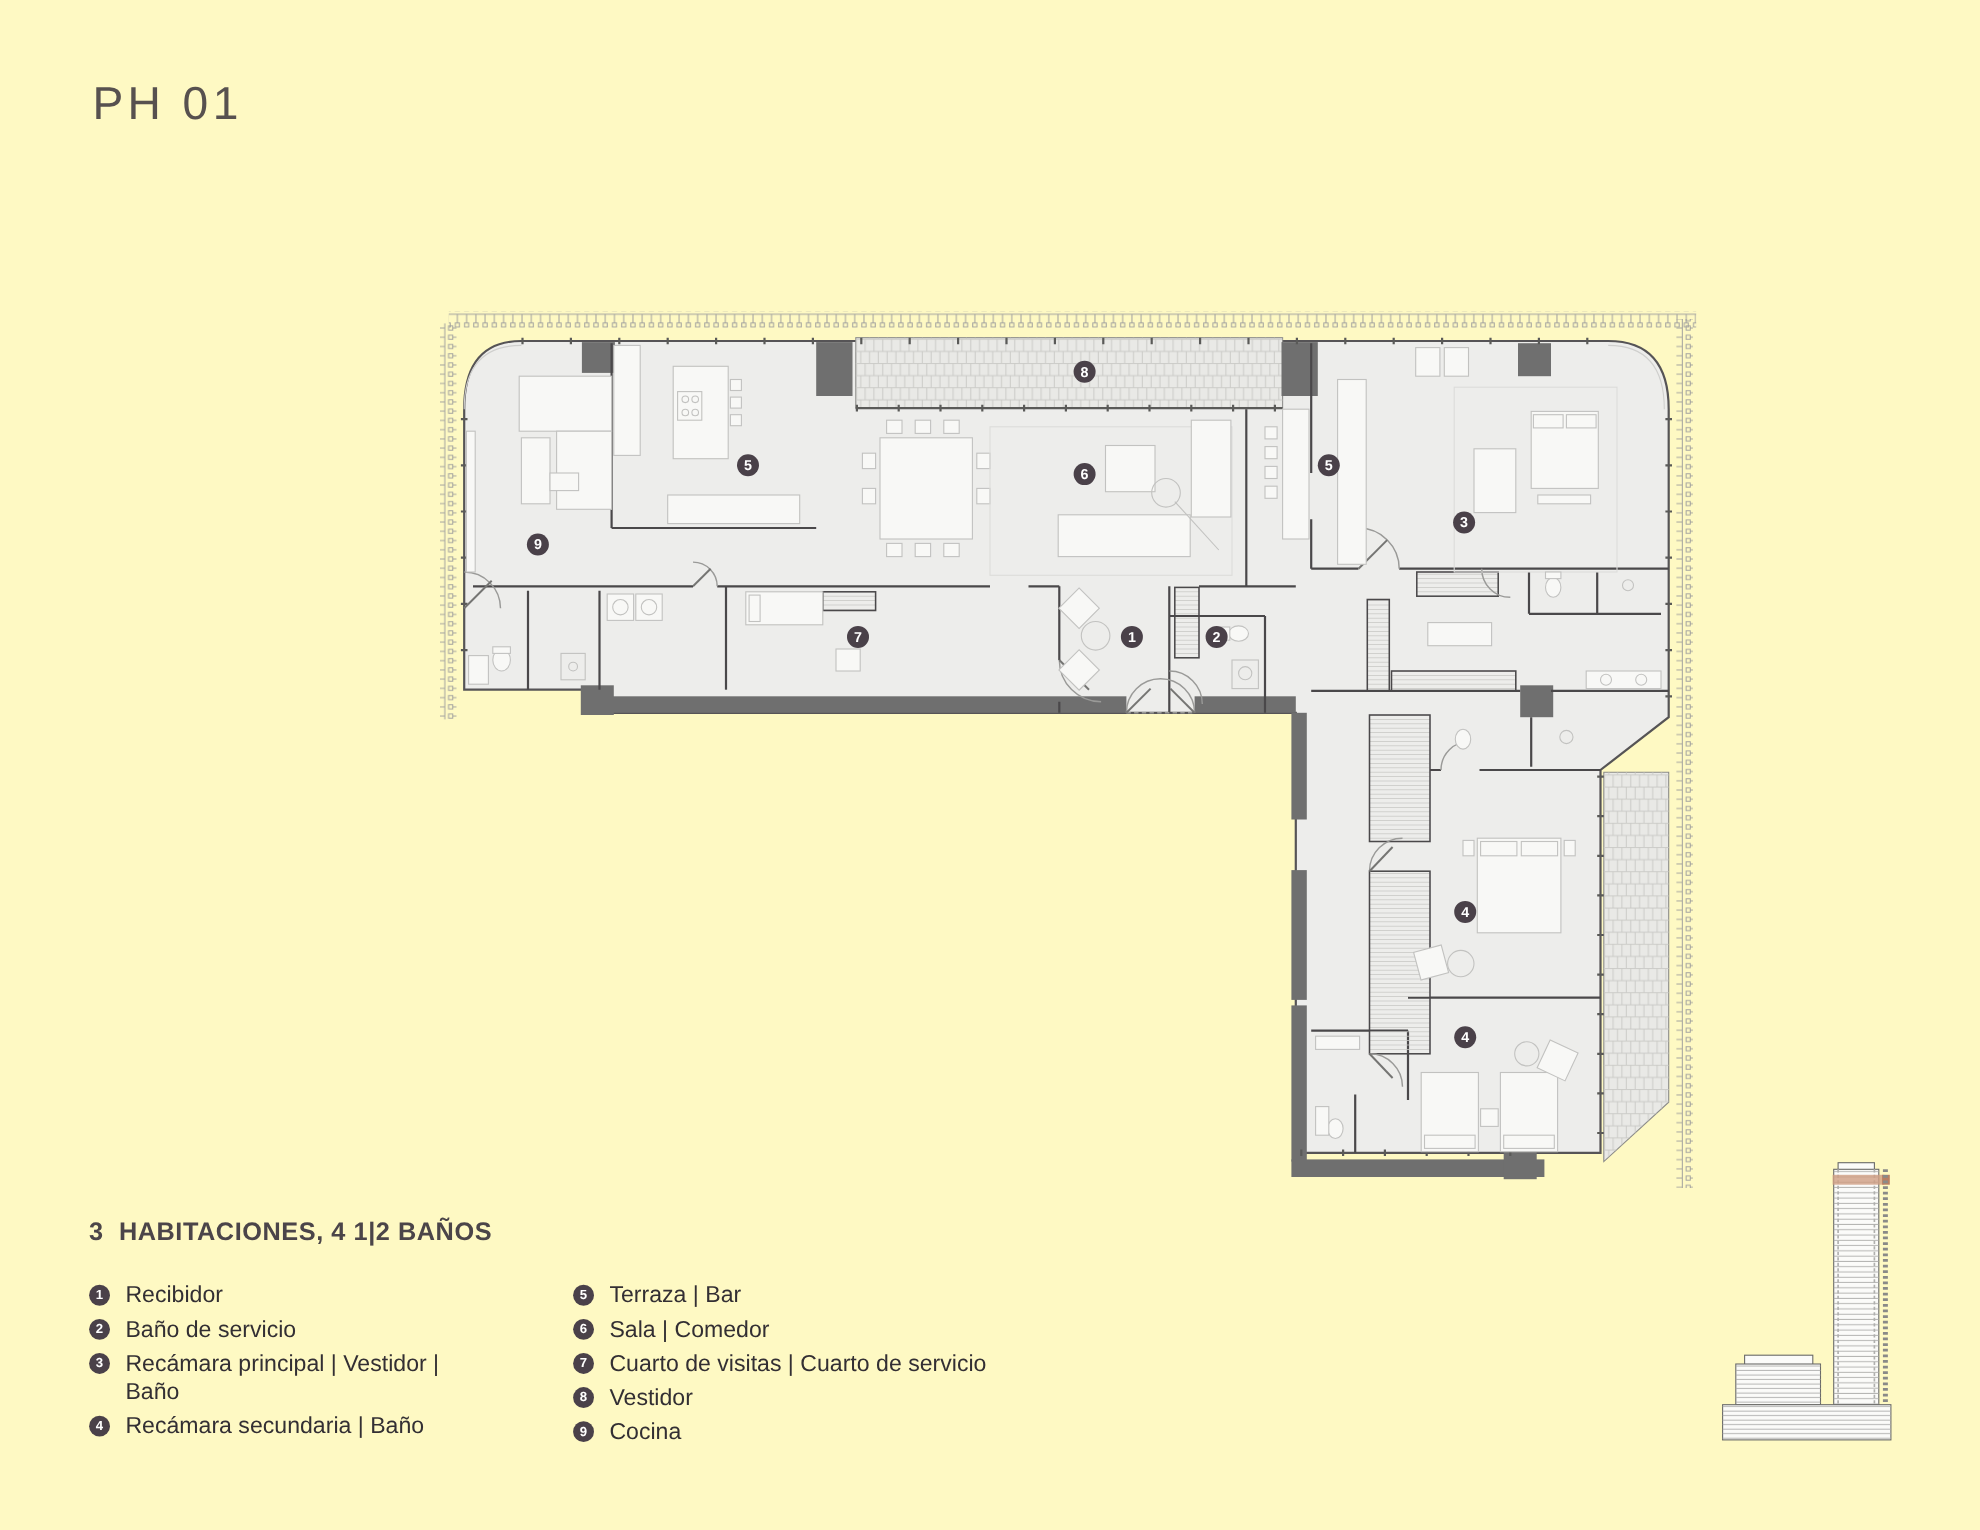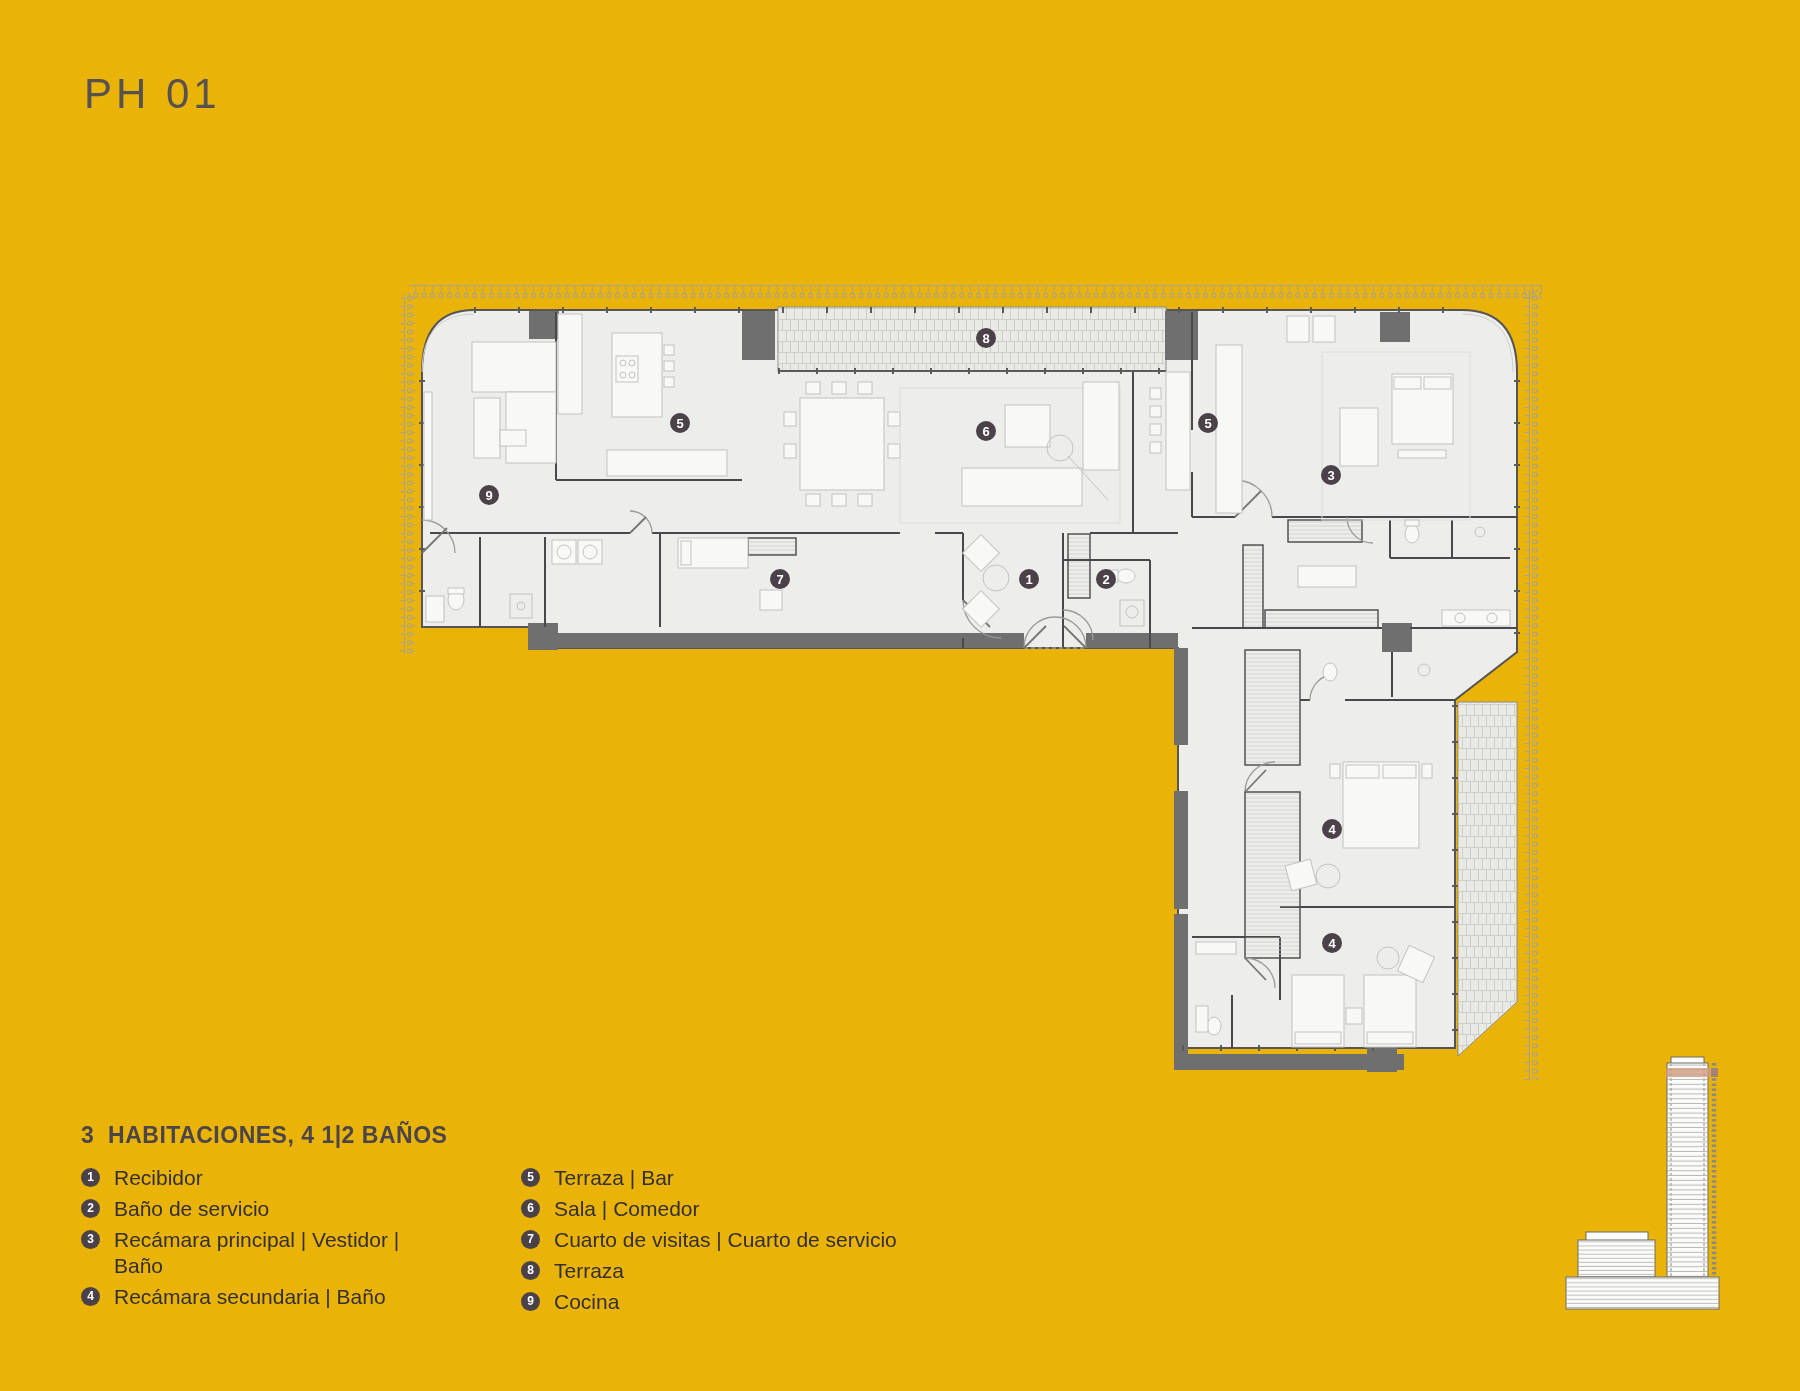--- a/index.html
+++ b/index.html
@@ -1,20 +1,20 @@
 <!DOCTYPE html>
 <html><head>
 <meta charset="utf-8">
 <style>
   html,body{margin:0;padding:0;}
   body{font-family:"Liberation Sans",sans-serif;}
-  .page{position:relative;width:1800px;height:1391px;background:#eab308;overflow:hidden;}
+  .page{position:relative;width:1800px;height:1391px;background:#fef9c3;overflow:hidden;}
   .title{position:absolute;left:84px;top:70px;font-size:42px;letter-spacing:4px;color:#57514f;font-weight:400;}
   .plan-svg{position:absolute;left:0;top:0;}
-  .summary{position:absolute;left:81px;top:1106px;font-size:23px;font-weight:bold;letter-spacing:.5px;color:#4b4549;white-space:pre;margin-top:16px;}
+  .summary{position:absolute;left:81px;top:1106px;font-size:23px;font-weight:bold;letter-spacing:.5px;color:#4b4549;white-space:pre;}
   .legend-col{position:absolute;top:1165px;}
   .legend-col.col1{left:81px;width:350px;}
   .legend-col.col2{left:521px;width:430px;}
   .legend-item{display:flex;align-items:flex-start;margin-bottom:5px;font-size:21px;line-height:26px;color:#332f33;}
   .bullet{flex:0 0 auto;width:19px;height:19px;border-radius:50%;background:#4a4149;color:#fff;
           font-size:12px;font-weight:bold;text-align:center;line-height:19px;margin:3px 14px 0 0;}
   .marker-circle{fill:#4a4149;}
   .marker-num{fill:#ffffff;font-size:13px;font-weight:bold;text-anchor:middle;}
   svg text{font-family:"Liberation Sans",sans-serif;}
 </style>
@@ -353,21 +353,21 @@
     <div class="legend-item">
       <span class="bullet">6</span>
       <span>Sala | Comedor</span>
     </div>
     <div class="legend-item">
       <span class="bullet">7</span>
       <span>Cuarto de visitas | Cuarto de servicio</span>
     </div>
     <div class="legend-item">
       <span class="bullet">8</span>
-      <span>Terraza</span>
+      <span>Vestidor</span>
     </div>
     <div class="legend-item">
       <span class="bullet">9</span>
       <span>Cocina</span>
     </div>
   </div>
 
 </div>
 
 </body></html>

